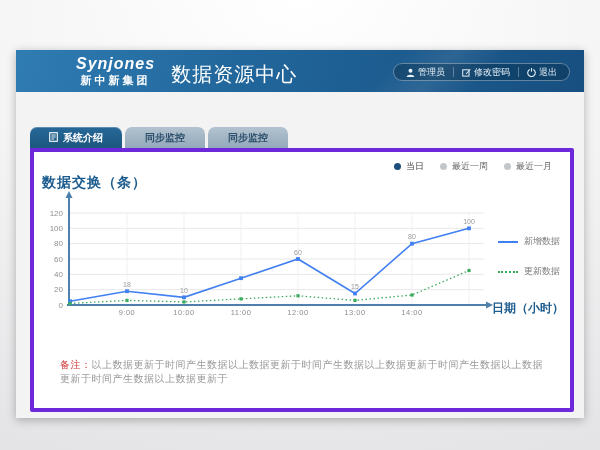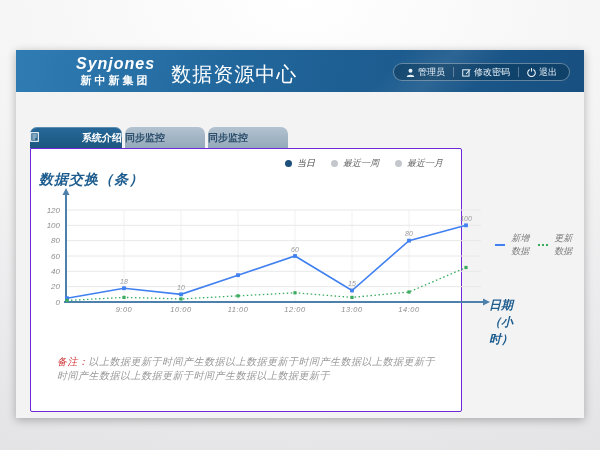--- a/index.html
+++ b/index.html
@@ -44,40 +44,40 @@
   }
   .nav-item {
     width:64px; text-align:center; font-size:10px; font-weight:bold; color:#17548a;
     cursor:pointer; text-decoration:none; position:relative; margin-left:14px;
   }
   .nav-item + .nav-item::before { content:""; position:absolute; left:-8px; top:1px;
     width:1px; height:11px; background:#bfbfbf; }
   
   .tabs { position:absolute; left:14px; top:77px; height:21px; display:flex; gap:3px; }
   .tab {
-    height:21px; display:flex; align-items:center; justify-content:space-between; gap:5px;
+    height:21px; display:flex; align-items:center; justify-content:center; gap:5px;
     border-radius:7px 7px 0 0; font-size:10px; font-weight:bold; cursor:pointer;
   }
   .tab.active { width:92px; background:linear-gradient(180deg,#266899,#1c577f); color:#fff;
     box-shadow:inset 0 1px 0 rgba(255,255,255,.25); }
   .tab.inactive { width:80px; background:linear-gradient(180deg,#b3c2d0,#93a9bb); color:#2f516d; }
   
   .panel {
-    position:absolute; left:14px; top:98px; width:432px; height:264px;
-    background:#fff; border:1px solid #6d28d9; border-radius:0 2px 2px 2px;font-style:italic;
+    position:absolute; left:14px; top:98px; width:544px; height:264px;
+    background:#fff; border:4px solid #6d28d9; border-radius:0 2px 2px 2px;
   }
   .radios { position:absolute; right:18px; top:8px; display:flex; gap:16px; align-items:center; }
   .radio { display:flex; align-items:center; gap:5px; font-size:9px; color:#666; cursor:pointer; }
   .radio .dot { width:7px; height:7px; border-radius:50%; background:#c3c7cb; }
   .radio.selected .dot { background:#1d4f7c; }
   .radio.selected { color:#444; }
   .y-title { position:absolute; left:8px; top:22px; font-size:14px; font-weight:bold; color:#1d5c8e; letter-spacing:1px; }
   .x-title { position:absolute; left:458px; top:148px; font-size:12px; font-weight:bold; color:#1d5c8e; }
   #chart-svg { position:absolute; left:0; top:0; pointer-events:none; }
-  .legend { position:absolute; left:464px; top:83px; display:flex; flex-direction:row; gap:8px; }
+  .legend { position:absolute; left:464px; top:83px; display:flex; flex-direction:column; gap:17px; }
   .lg { display:flex; align-items:center; gap:6px; font-size:9px; color:#777; }
   .lsample { width:20px; height:0; display:inline-block; }
   .lsample.solid  { border-top:2px solid #4180f0; }
   .lsample.dotted { border-top:2px dotted #3aaa5c; }
   .note { position:absolute; left:0; top:206px; width:100%; 
     font-size:10px; color:#9a9a9a; padding:0 26px; letter-spacing:.5px; }
   .note-red { color:#d03a3a; }
 </style>
 </head>
 <body>

